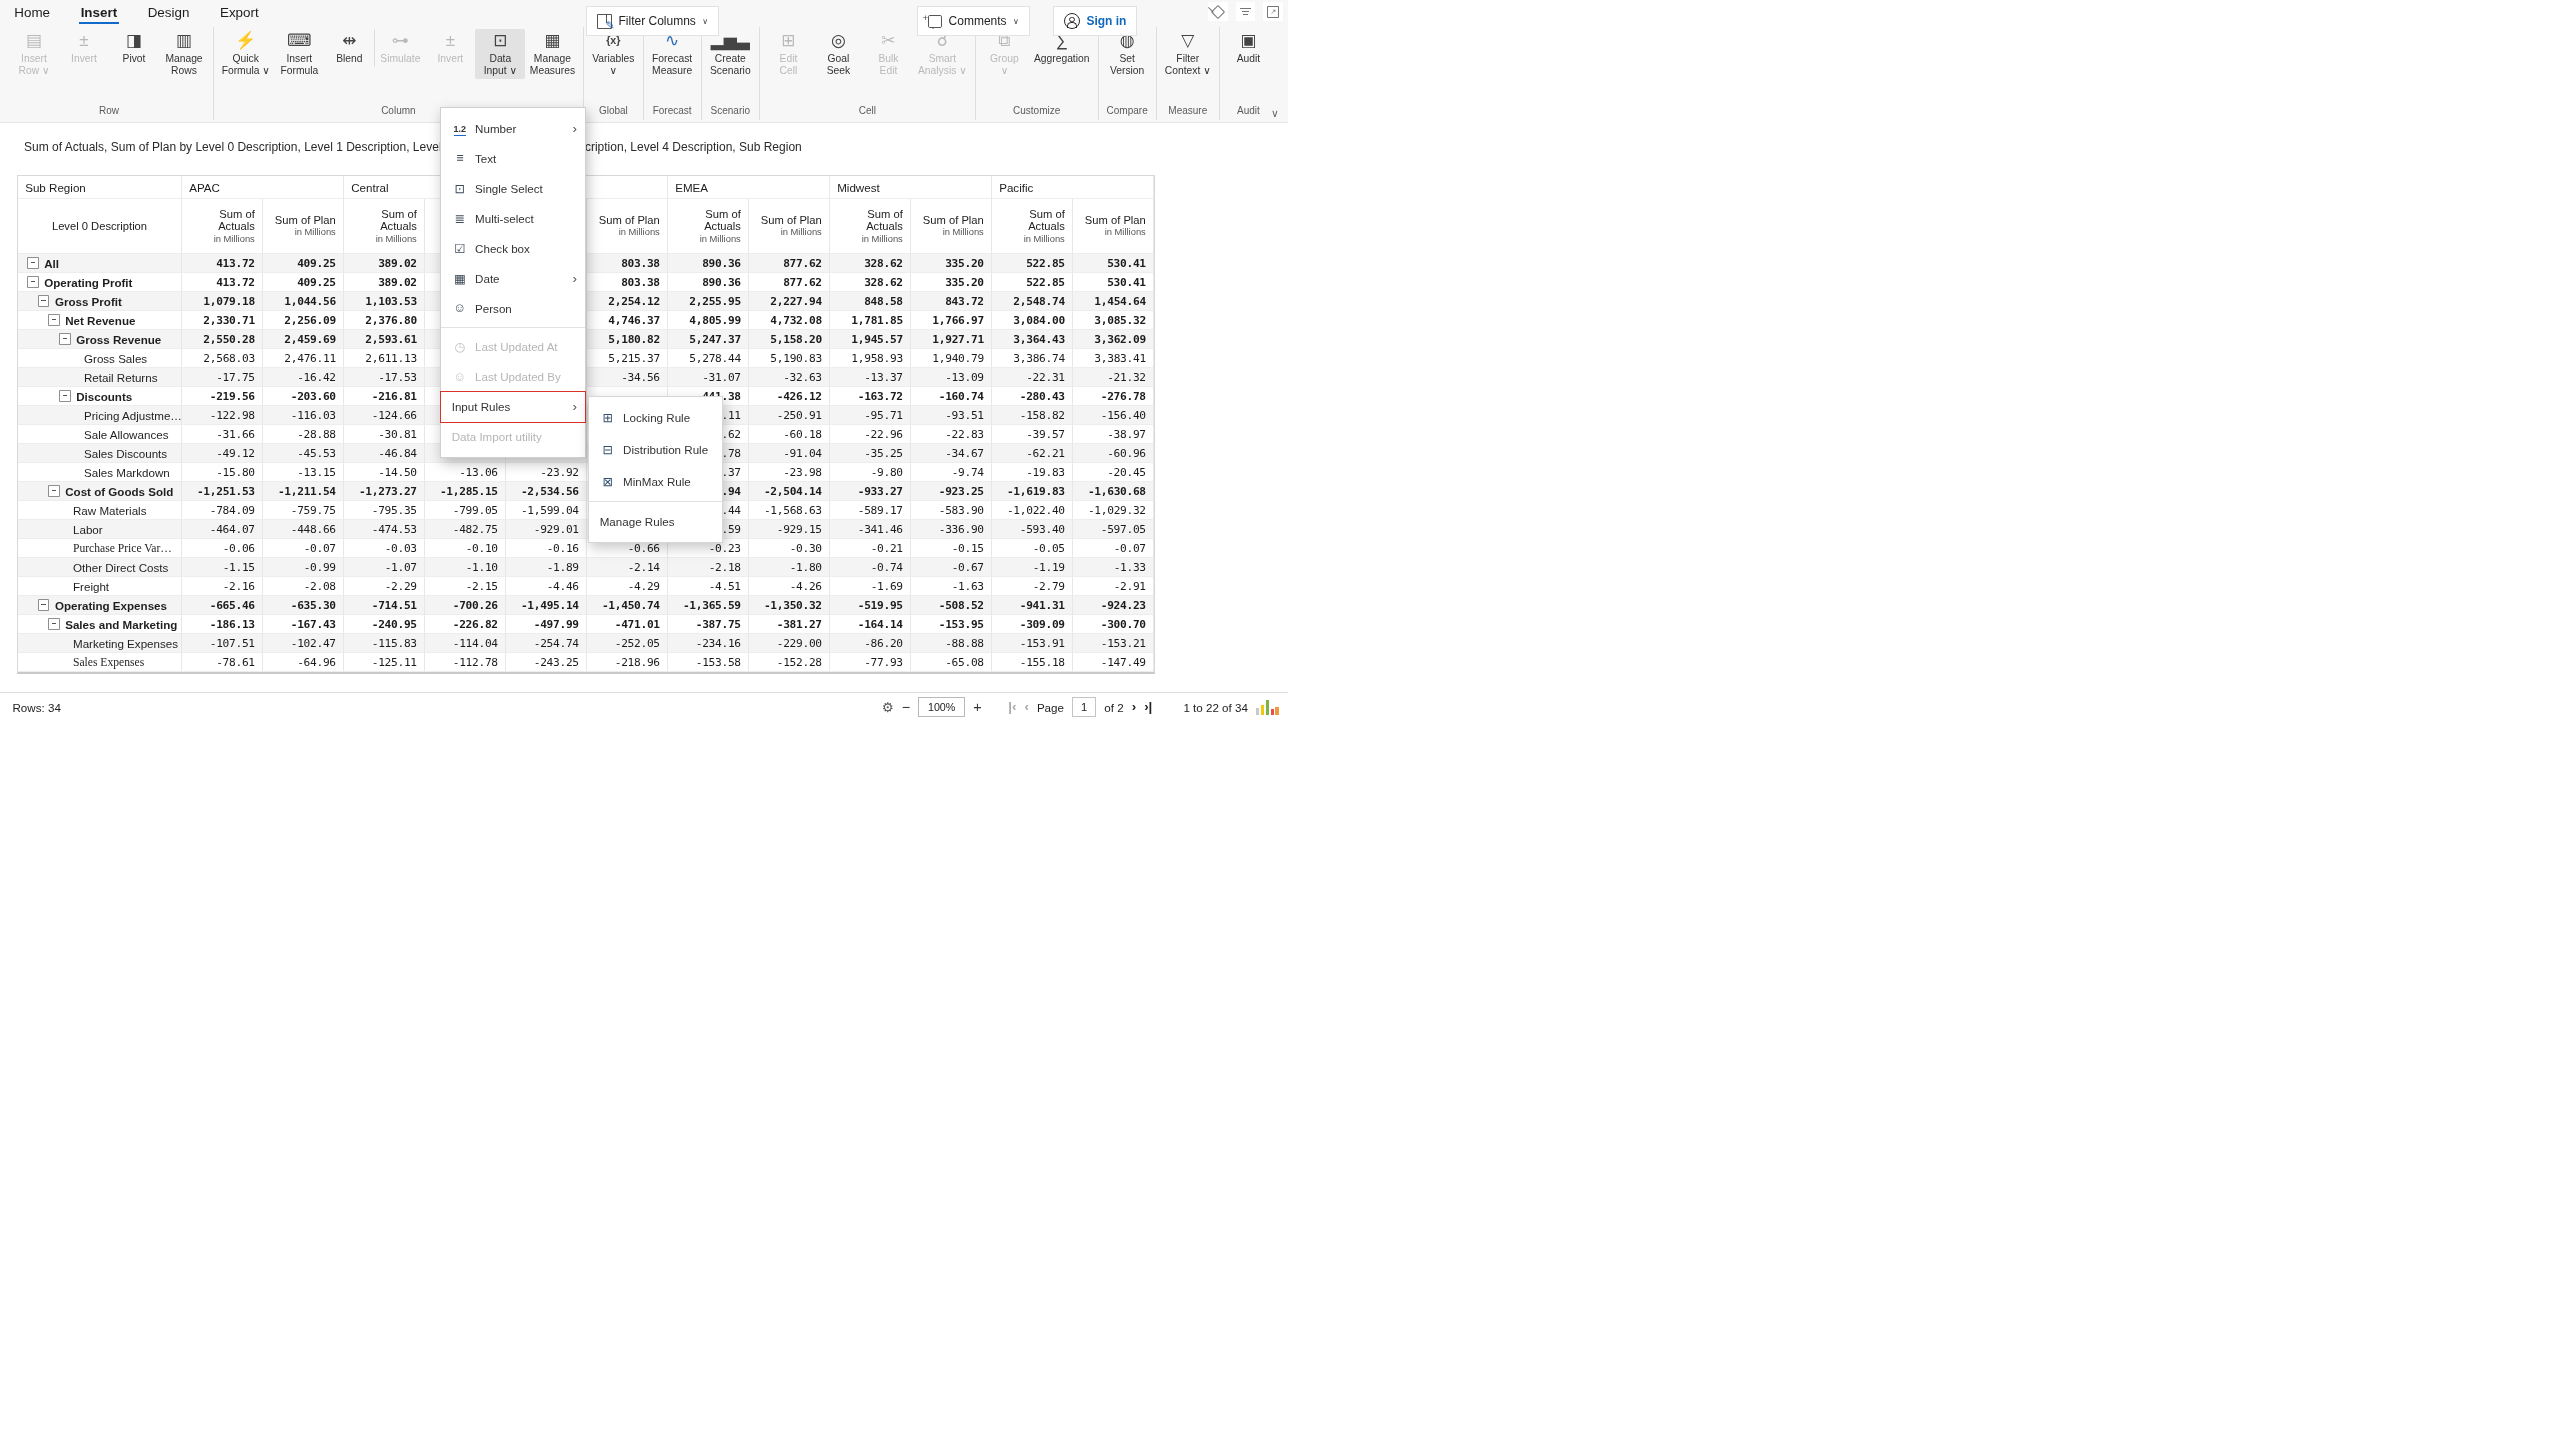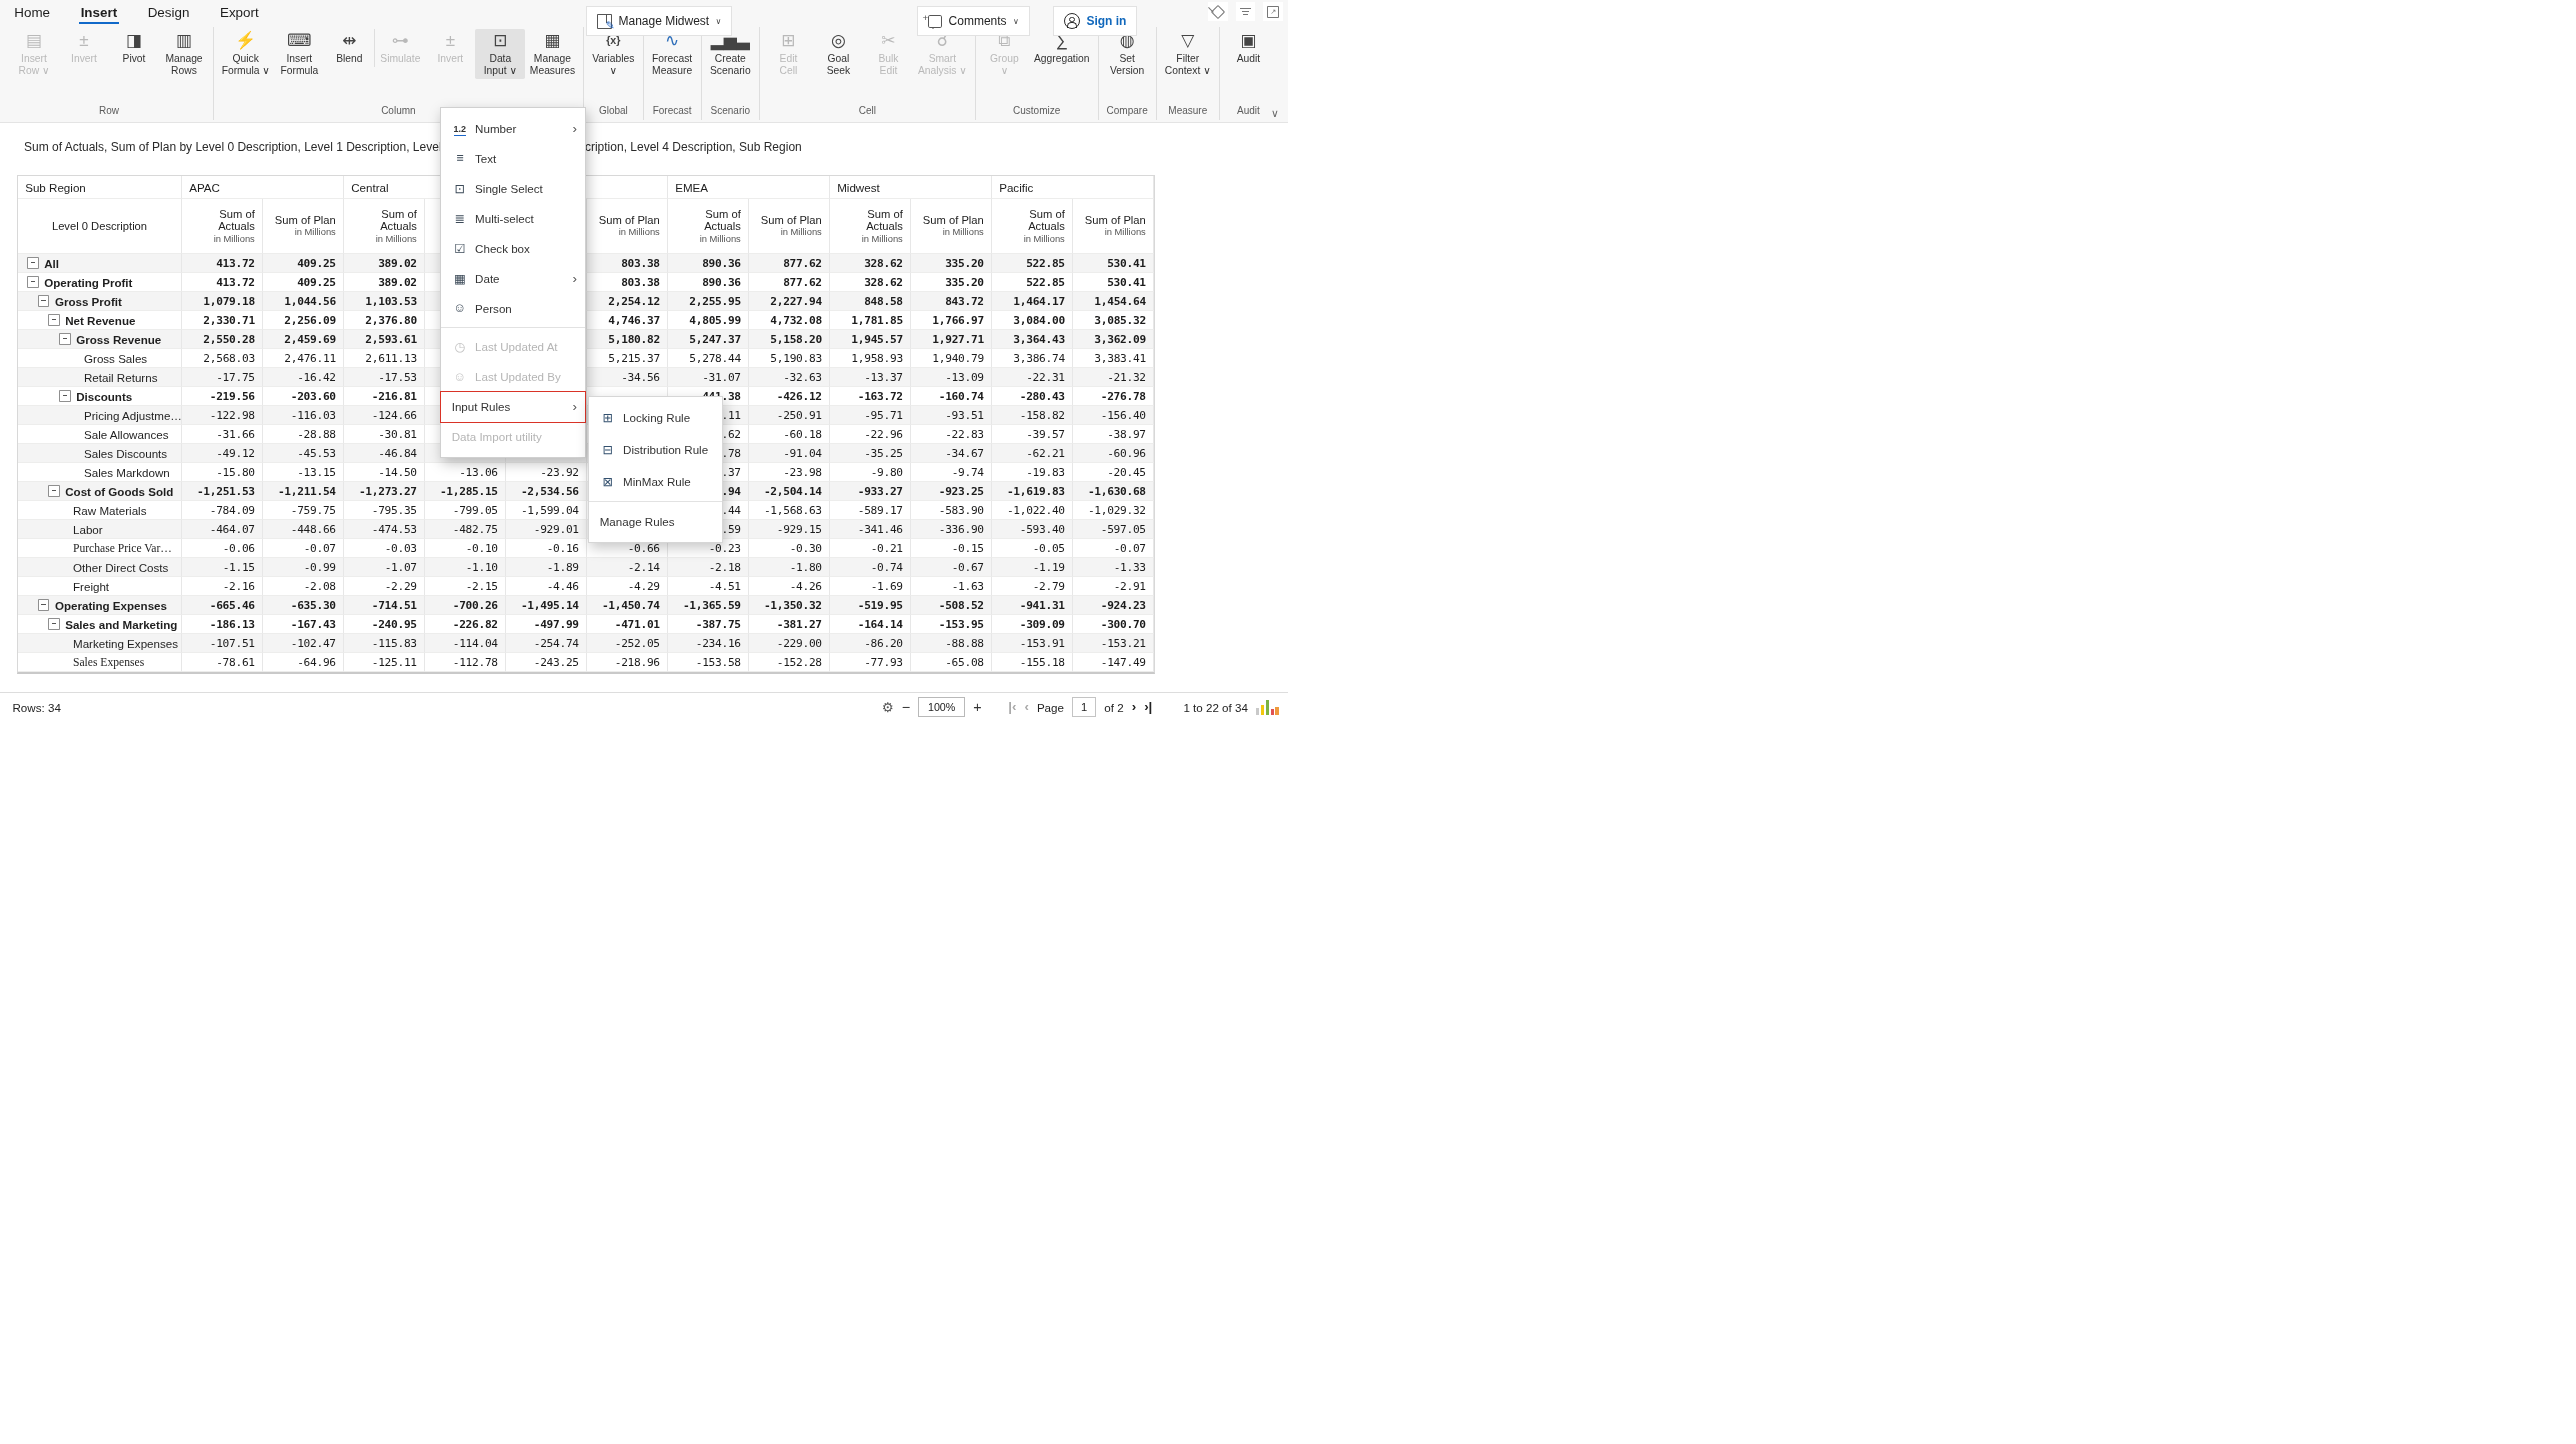--- a/index.html
+++ b/index.html
@@ -268,21 +268,21 @@
         </div>
       </div>
     <div class="ribbon-collapse">∨</div>
   </div>
 
   <div class="topbtn" style="left:586px">
     <span class="mc-icn">
         <i></i>
         <b>✎</b>
       </span>
-    <span>Manage Midwest</span>
+    <span>Filter Columns</span>
     <span class="caret">∨</span>
   </div>
   <div class="topbtn" style="left:917px">
     <span class="cm-icn"></span>
     <span>Comments</span>
     <span class="caret">∨</span>
   </div>
   <div class="topbtn" style="left:1053px">
     <span class="si-icn"></span>
     <span class="signin">Sign in</span>
@@ -404,21 +404,21 @@
       <div class="val b odd">1,079.18</div>
       <div class="val b odd">1,044.56</div>
       <div class="val b odd">1,103.53</div>
       <div class="val b odd"></div>
       <div class="val b odd"></div>
       <div class="val b odd">2,254.12</div>
       <div class="val b odd">2,255.95</div>
       <div class="val b odd">2,227.94</div>
       <div class="val b odd">848.58</div>
       <div class="val b odd">843.72</div>
-      <div class="val b odd">1,464.17</div>
+      <div class="val b odd">2,548.74</div>
       <div class="val b odd">1,454.64</div>
       <div class="rowlab b" style="padding-left: 30px;">
         <span class="colicon"></span>
         <span>Net Revenue</span>
       </div>
       <div class="val b">2,330.71</div>
       <div class="val b">2,256.09</div>
       <div class="val b">2,376.80</div>
       <div class="val b"></div>
       <div class="val b"></div>

